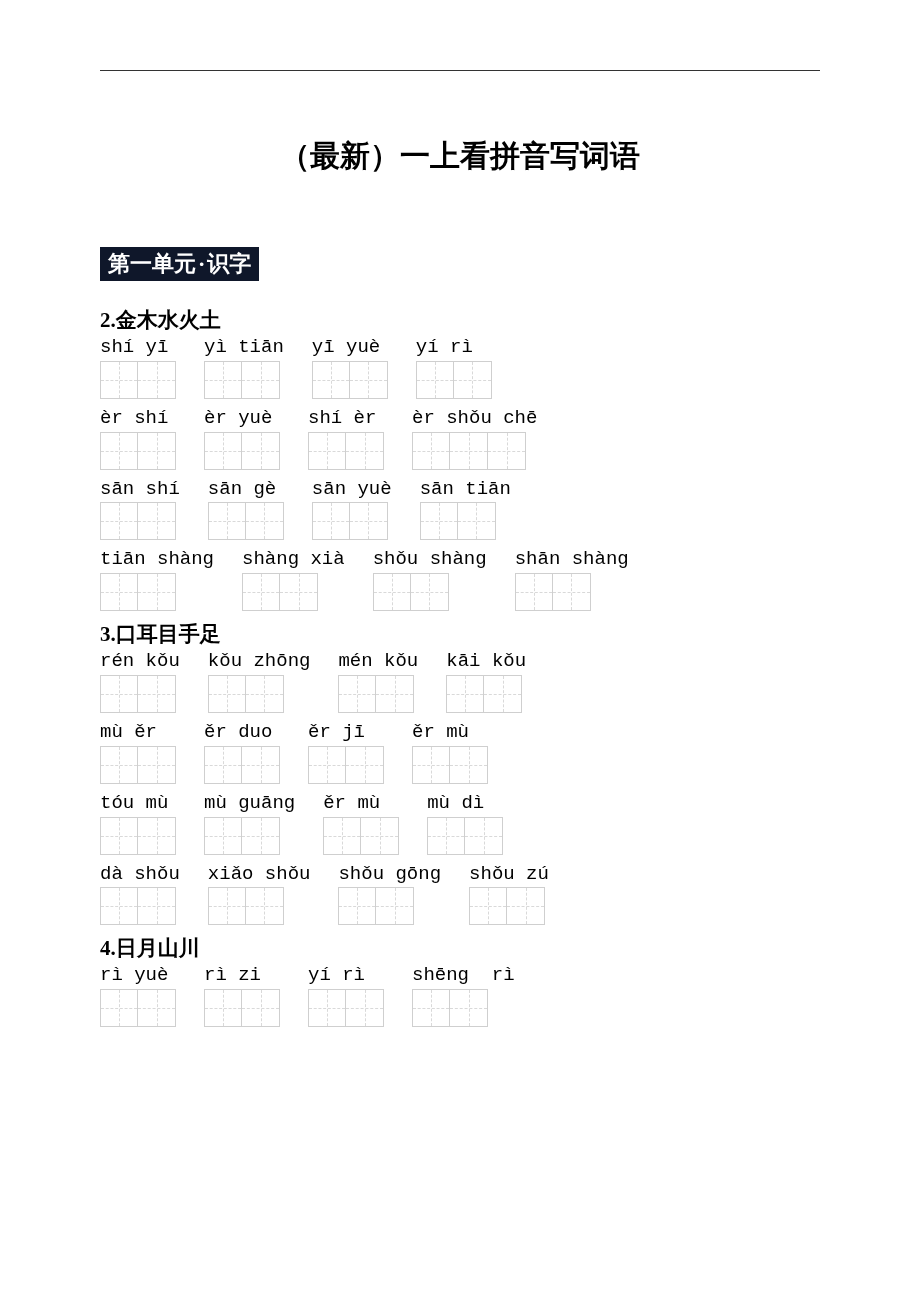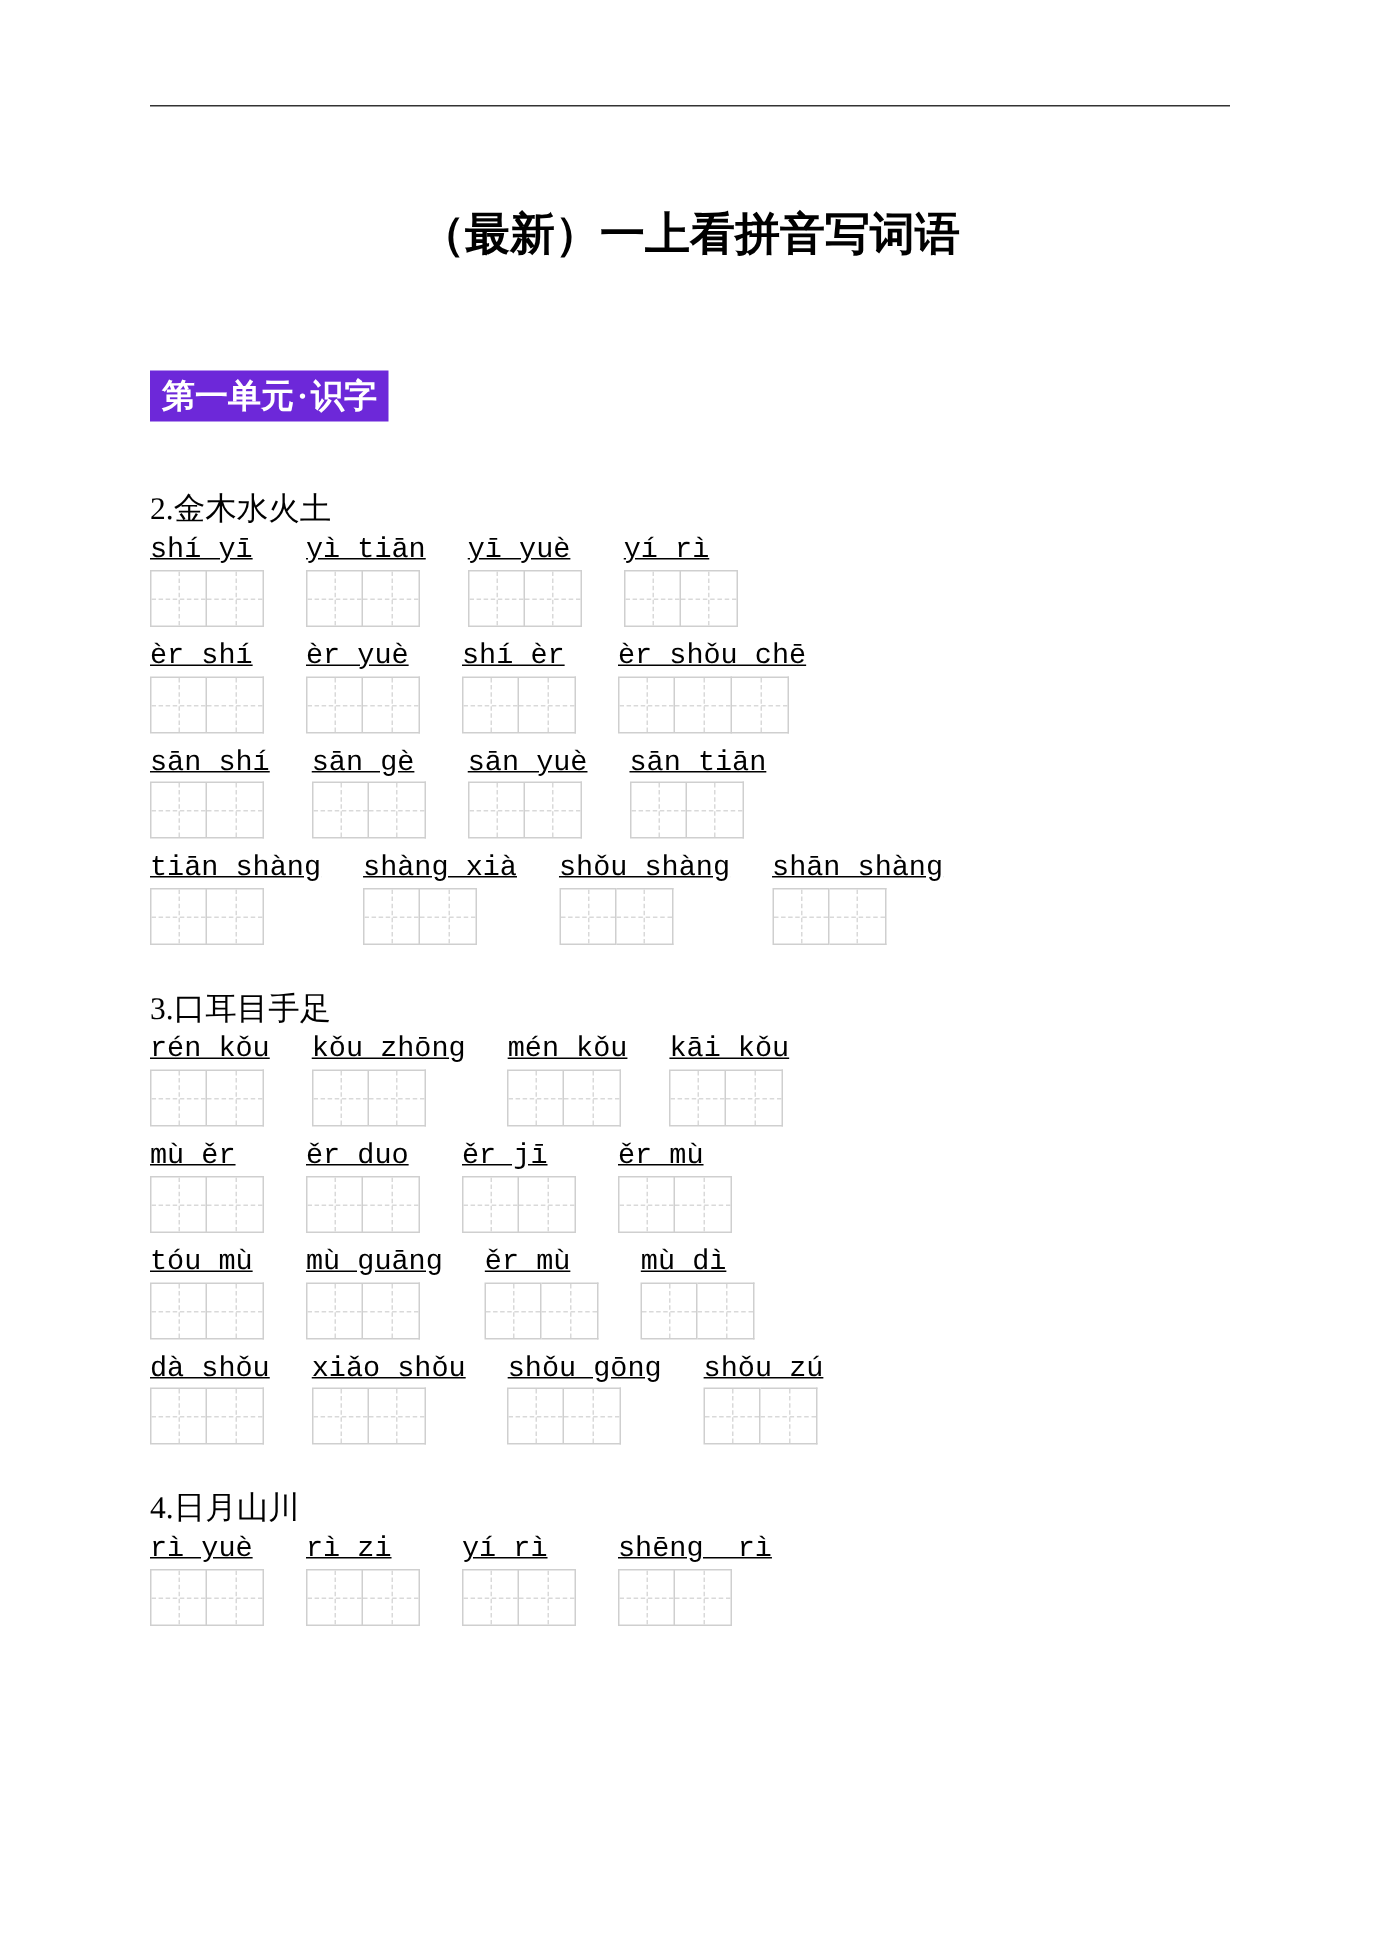--- a/index.html
+++ b/index.html
@@ -26,58 +26,57 @@
     text-align: center;
     font-family: "Microsoft YaHei", "黑体", sans-serif;
     font-weight: bold;
     font-size: 30px;
     color: #000;
     margin-top: 66px;
     margin-bottom: 70px;
   }
   .unit-badge {
     display: inline-block;
-    background: #6d28d9;
+    background: #0f172a;
     color: #fff;
     font-family: "KaiTi", "楷体", "SimSun", serif;
     font-size: 22px;
     font-weight: bold;
     padding: 2px 8px;
     margin-bottom: 18px;
   }
   .unit-badge .dot {
     margin: 0 2px;
   }
   .lesson-title {
     font-family: "KaiTi", "楷体", "SimSun", serif;
-    font-weight: normal;
+    font-weight: bold;
     font-size: 21px;
     color: #000;
-    margin-top: 26px;
+    margin-top: 7px;
     margin-bottom: 2px;
   }
   .row {
     display: flex;
     flex-wrap: nowrap;
     align-items: flex-start;
     margin-bottom: 6px;
   }
   .item {
     display: inline-block;
     margin-right: 28px;
     margin-bottom: 2px;
   }
   .pinyin {
     font-family: "Courier New", monospace;
     font-size: 19px;
     color: #000;
     white-space: pre;
     line-height: 1.2;
     margin-bottom: 2px;
-    text-decoration: underline;
   }
   .boxes {
     display: flex;
     gap: 0;
   }
   .tian {
     width: 38px;
     height: 38px;
     position: relative;
     box-sizing: border-box;

